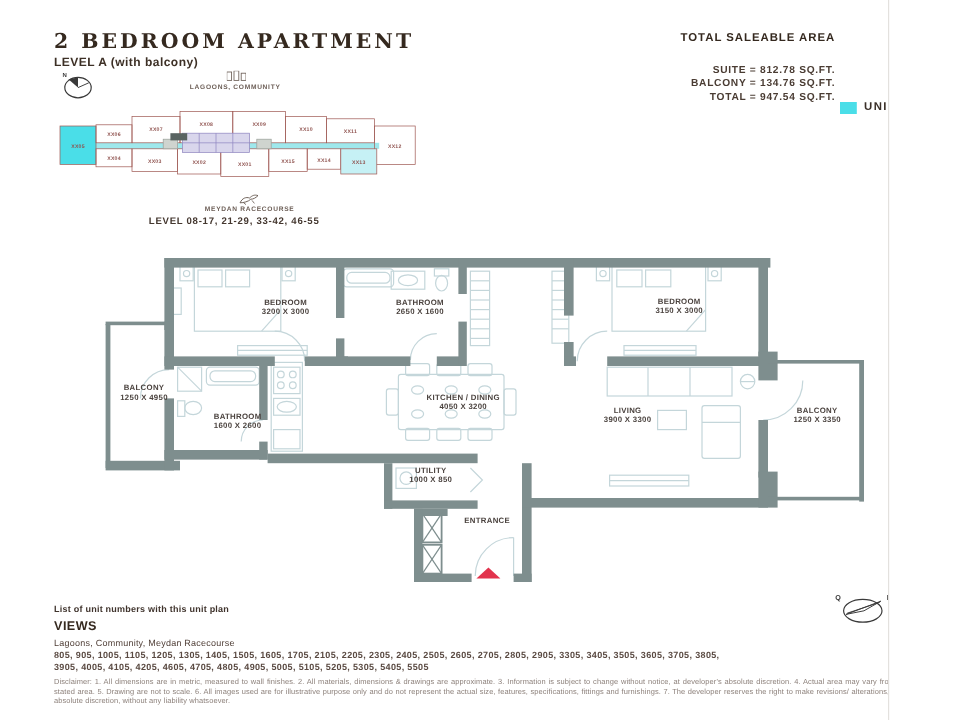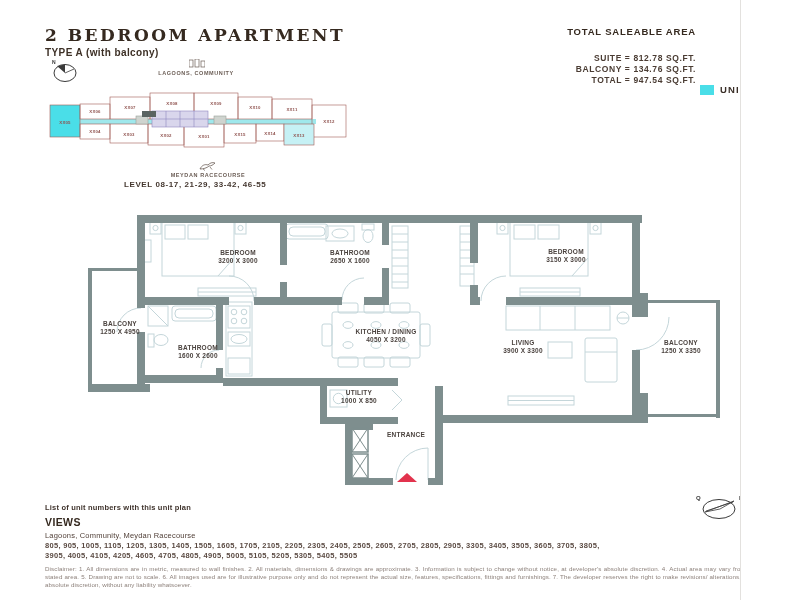--- a/index.html
+++ b/index.html
@@ -31,21 +31,21 @@
               line-height:7.8px;text-align:justify;letter-spacing:.1px;}
   svg text{font-family:"Liberation Sans",sans-serif;}
   .kp-label{font-size:4.3px;font-weight:bold;fill:#8F524E;letter-spacing:.2px;}
 </style>
 </head>
 <body>
 
 <div class="page">
 
   <div class="abs title">2 BEDROOM APARTMENT</div>
-  <div class="abs subtitle">TYPE A (with balcony)</div>
+  <div class="abs subtitle">LEVEL A (with balcony)</div>
 
   <div class="abs area">
     <div class="h">TOTAL SALEABLE AREA</div>
     <div class="l">SUITE = 812.78 SQ.FT.</div>
     <div class="l">BALCONY = 134.76 SQ.FT.</div>
     <div class="l">TOTAL = 947.54 SQ.FT.</div>
   </div>
 
   <div class="abs legend-swatch"></div>
   <div class="abs legend-label">UNIT</div>

